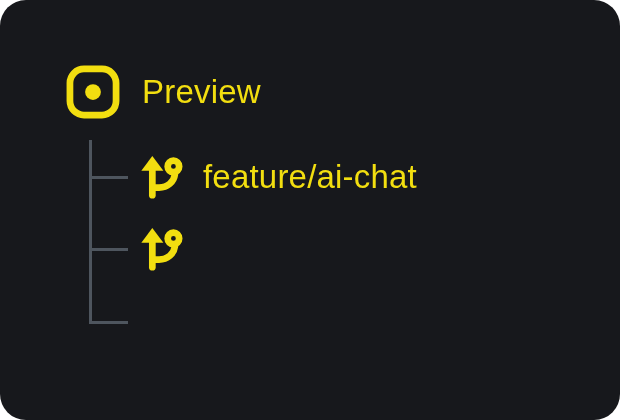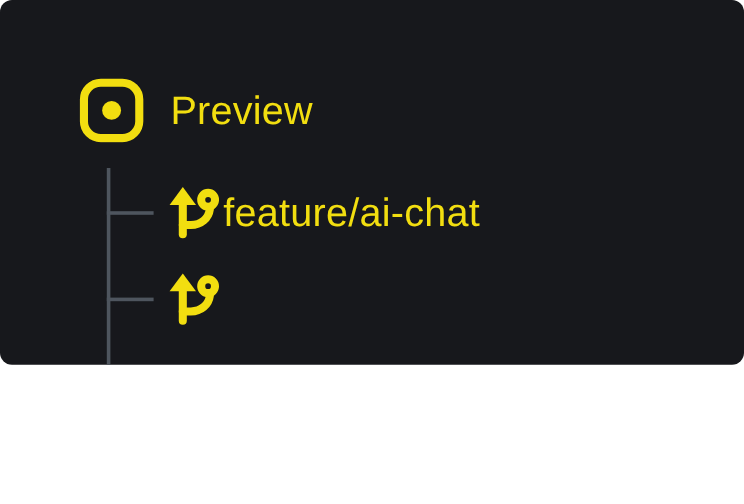--- a/index.html
+++ b/index.html
@@ -7,22 +7,22 @@
     padding: 0;
     width: 620px;
     height: 420px;
     background: #ffffff;
     font-family: "Liberation Sans", sans-serif;
   }
   .stage {
     position: absolute;
     inset: 0;
     width: 620px;
-    height: 304px;
-    border-radius: 10px;
+    height: 420px;
+    border-radius: 26px;
     background: var(--background, #17181c);
     overflow: hidden;
   }
   .row {
     position: absolute;
     display: flex;
     align-items: center;
     color: var(--accent, #f2de10);
   }
   .row .label {
@@ -40,21 +40,21 @@
   }
   .icon {
     display: inline-flex;
     align-items: center;
     justify-content: center;
     color: var(--accent, #f2de10);
   }
   .branch {
     left: 137px;
     height: 46px;
-    gap: 3px;
+    gap: 20px;
   }
   .b0 { top: 154px; }
   .b1 { top: 226px; }
   .b2 { top: 298px; }
   .tree-lines .vline {
     position: absolute;
     left: 89px;
     top: 140px;
     width: 3px;
     height: 184px;

